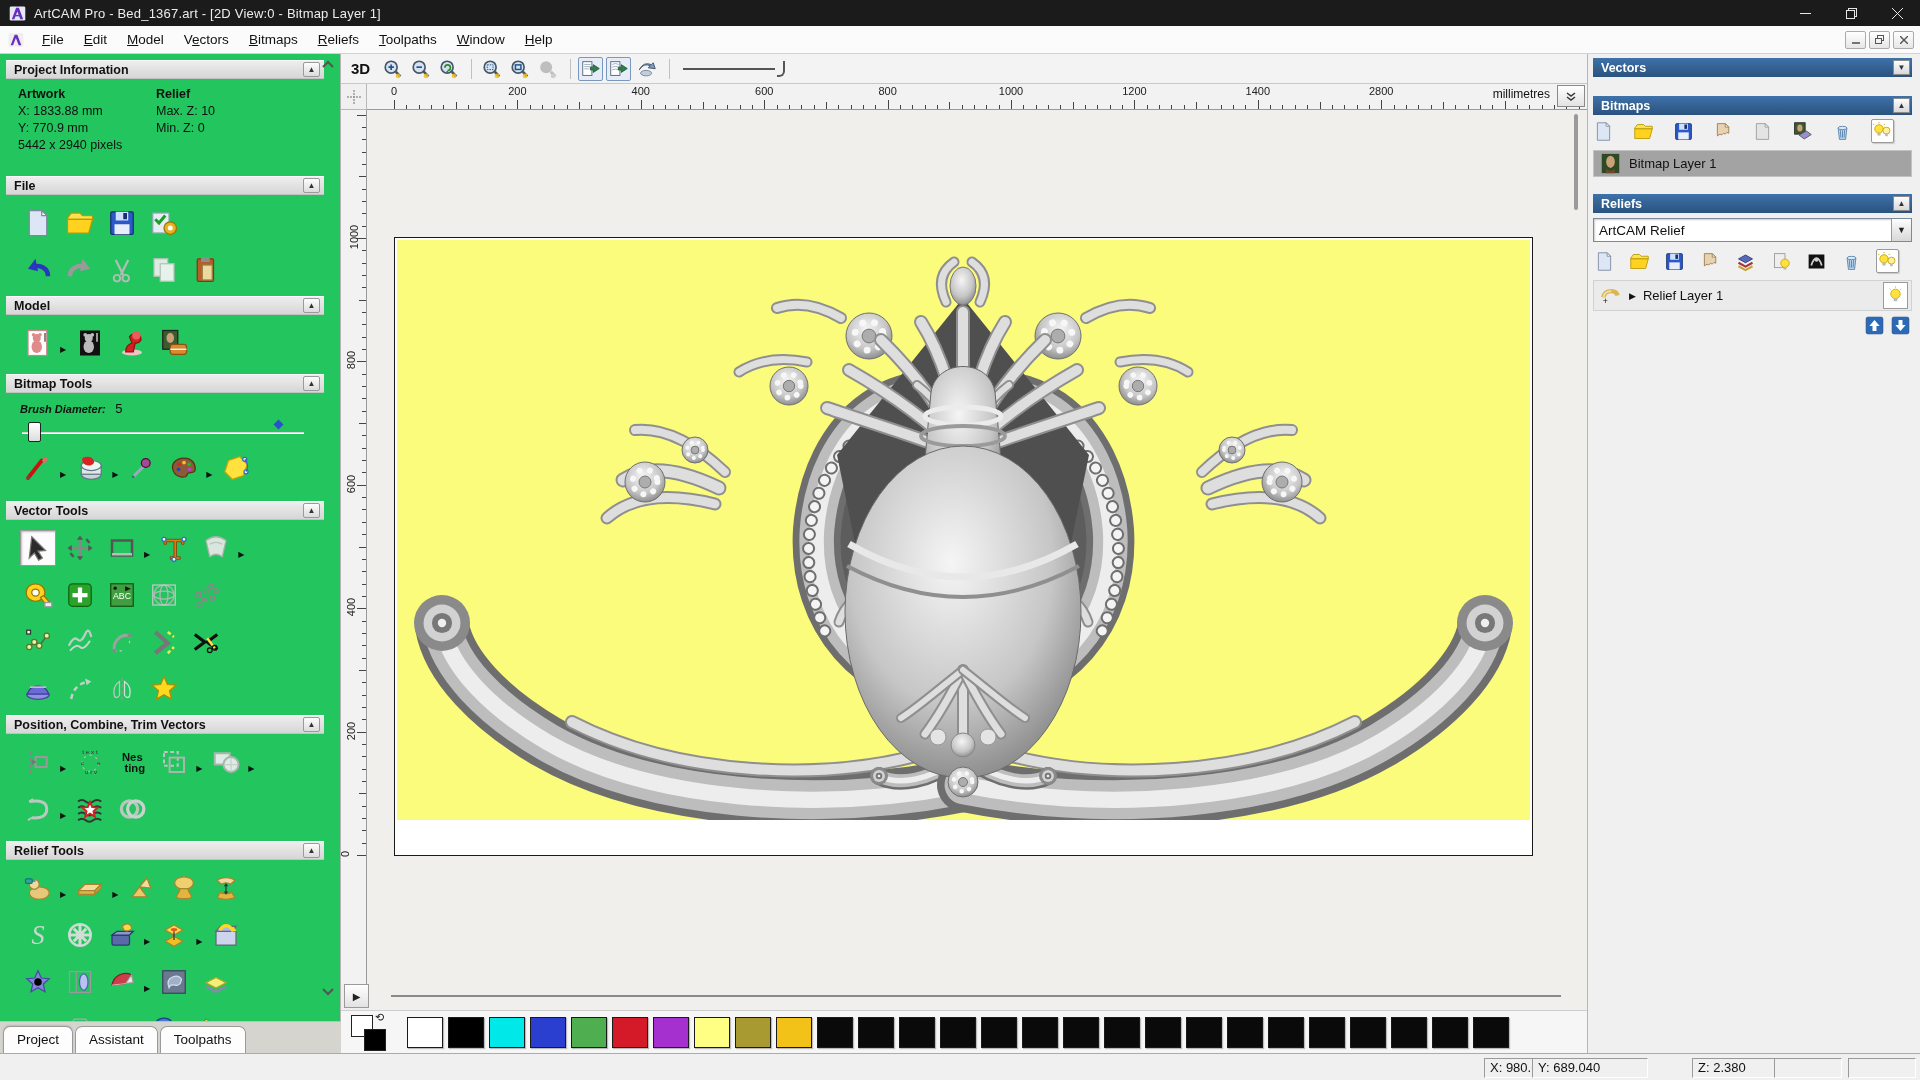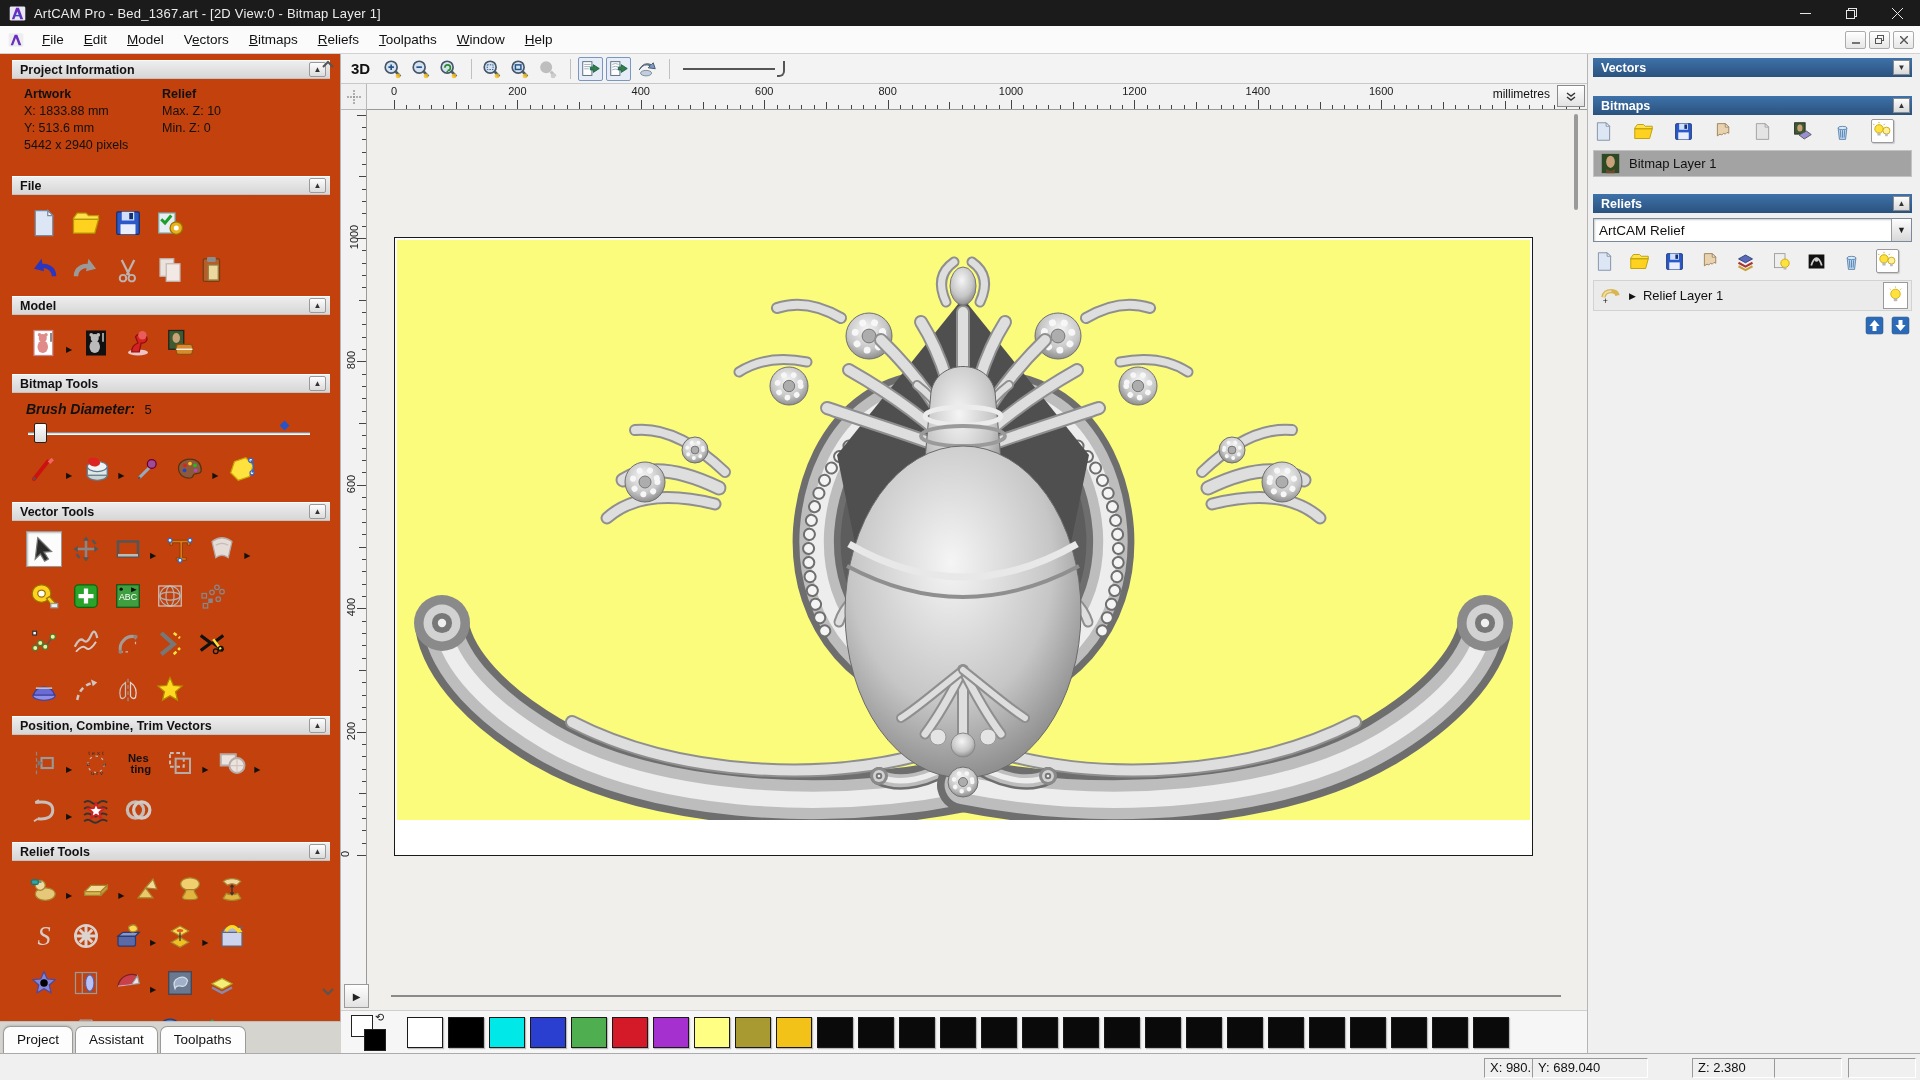--- a/index.html
+++ b/index.html
@@ -12,38 +12,38 @@
 #titlebar .winbtns{margin-left:auto;display:flex;height:100%}
 #titlebar .wb{width:46px;height:100%;display:flex;align-items:center;justify-content:center;color:#e6e6e6}
 
 #menubar{position:absolute;left:0;top:26px;width:1920px;height:28px;background:#fbfbfb;border-bottom:1px solid #d2d2d2;display:flex;align-items:center}
 #menubar .appico{width:16px;height:16px;margin:0 8px 0 8px}
 .menu-item{padding:4px 10px;font-size:13.5px;color:#111}
 .menu-item u{text-decoration:underline}
 #mdibtns{margin-left:auto;margin-right:6px;display:flex;gap:3px}
 .mdib{width:21px;height:18px;border:1px solid #ababab;background:linear-gradient(#ffffff,#e6e6e6);display:flex;align-items:center;justify-content:center;font-size:9px;color:#444;border-radius:2px}
 
-#leftpanel{position:absolute;left:0;top:54px;width:341px;height:999px;background:#c2410c;border-right:1px solid #b5b5b5;overflow:hidden;padding:6px 0 0 12px}
+#leftpanel{position:absolute;left:0;top:54px;width:341px;height:999px;background:#22c55e;border-right:1px solid #b5b5b5;overflow:hidden;padding:6px 0 0 6px}
 #lp-inner{width:318px}
 .sec-h{height:19px;background:linear-gradient(#eeeeee,#d6d6d6);border-top:1px solid #fff;border-bottom:1px solid #c2c2c2;display:flex;align-items:center;padding:0 4px 0 8px;margin-top:0}
 .sec-h span.t{font-weight:bold;font-size:12.5px}
 .collapse-btn{margin-left:auto;width:17px;height:15px;border:1px solid #9a9a9a;background:linear-gradient(#fdfdfd,#dcdcdc);font-size:8px;display:flex;align-items:center;justify-content:center;color:#333;border-radius:2px}
 #projinfo{padding:8px 0 0 12px;height:97px;position:relative;font-size:12.5px}
 #projinfo .col2{position:absolute;left:150px;top:8px}
 #projinfo b{display:block;margin-bottom:3px}
 #projinfo div.v{margin-bottom:3px}
 .tools{padding:4px 0 0 14px}
 .tool-row{display:flex;align-items:center;height:47px}
 .tool{width:36px;height:36px;margin-right:6px;display:flex;align-items:center;justify-content:center;position:relative}
 .tool.sel{background:#fcfcfc;border:1px solid #9a9a9a;box-shadow:inset 1px 1px 2px #bbb}
 .tool.dis{opacity:.92}
 .tool .ic{width:30px;height:30px}
 .fly{font-size:8px;color:#111;margin:14px 6px 0 -2px}
 #brushwrap{padding:8px 14px 0 14px}
-#brushlbl{font-style:italic;font-weight:bold;font-size:14px}
+#brushlbl{font-style:italic;font-weight:bold;font-size:11px}
 #brushval{font-style:normal;font-weight:normal;margin-left:6px}
 #slider{position:relative;height:24px;margin-top:4px}
 #slider .track{position:absolute;left:2px;right:6px;top:11px;height:3px;border-top:1px solid #8a8a8a;border-bottom:1px solid #fff;background:#d8d8d8}
 #slider .handle{position:absolute;left:8px;top:2px;width:13px;height:20px;background:linear-gradient(#fff,#dcdcdc);border:1.5px solid #222;border-radius:2px}
 #slider .dia{position:absolute;right:28px;top:1px;width:7px;height:7px;background:#2853c8;transform:rotate(45deg)}
 
 .lp-chev{position:absolute;left:320px;width:16px;height:14px;color:#555}
 
 #lp-tabs{position:absolute;left:0;top:1021px;width:341px;height:32px;background:#d6d4ce;border-top:1px solid #bdbdbd;display:flex;align-items:flex-end;padding-left:3px;z-index:5}
 .tab{background:#fdfdfd;border:1px solid #9a9a9a;border-bottom:none;border-radius:7px 7px 0 0;padding:5px 13px 6px 13px;font-size:13.5px;margin-right:2px;position:relative}
@@ -177,21 +177,21 @@
 
 <div id="leftpanel">
   <div id="lp-inner">
     <div class="sec-h">
       <span class="t">Project Information</span>
       <span class="collapse-btn">▲</span>
     </div>
     <div id="projinfo">
       <b>Artwork</b>
       <div class="v">X: 1833.88 mm</div>
-      <div class="v">Y: 513.6 mm</div>
+      <div class="v">Y: 770.9 mm</div>
       <div class="v">5442 x 2940 pixels</div>
       <div class="col2">
         <b>Relief</b>
         <div class="v">Max. Z: 10</div>
         <div class="v">Min. Z: 0</div>
       </div>
     </div>
 
     <div class="sec-h">
       <span class="t">File</span>
@@ -956,21 +956,21 @@
       <span class="tick" style="left: 1199.3px; height: 7px;"></span>
       <span class="tick" style="left: 1211.64px; height: 4px;"></span>
       <span class="num" style="left: 27px;">0</span>
       <span class="num" style="left: 150.4px;">200</span>
       <span class="num" style="left: 273.8px;">400</span>
       <span class="num" style="left: 397.2px;">600</span>
       <span class="num" style="left: 520.6px;">800</span>
       <span class="num" style="left: 644px;">1000</span>
       <span class="num" style="left: 767.4px;">1200</span>
       <span class="num" style="left: 890.8px;">1400</span>
-      <span class="num" style="left: 1014.2px;">1600</span>
+      <span class="num" style="left: 1014.2px;">2800</span>
     </div>
   <div id="vruler">
       <span class="tick" style="top: 745px; width: 9px;"></span>
       <span class="tick" style="top: 732.66px; width: 4px;"></span>
       <span class="tick" style="top: 720.32px; width: 4px;"></span>
       <span class="tick" style="top: 707.98px; width: 4px;"></span>
       <span class="tick" style="top: 695.64px; width: 4px;"></span>
       <span class="tick" style="top: 683.3px; width: 7px;"></span>
       <span class="tick" style="top: 670.96px; width: 4px;"></span>
       <span class="tick" style="top: 658.62px; width: 4px;"></span>

